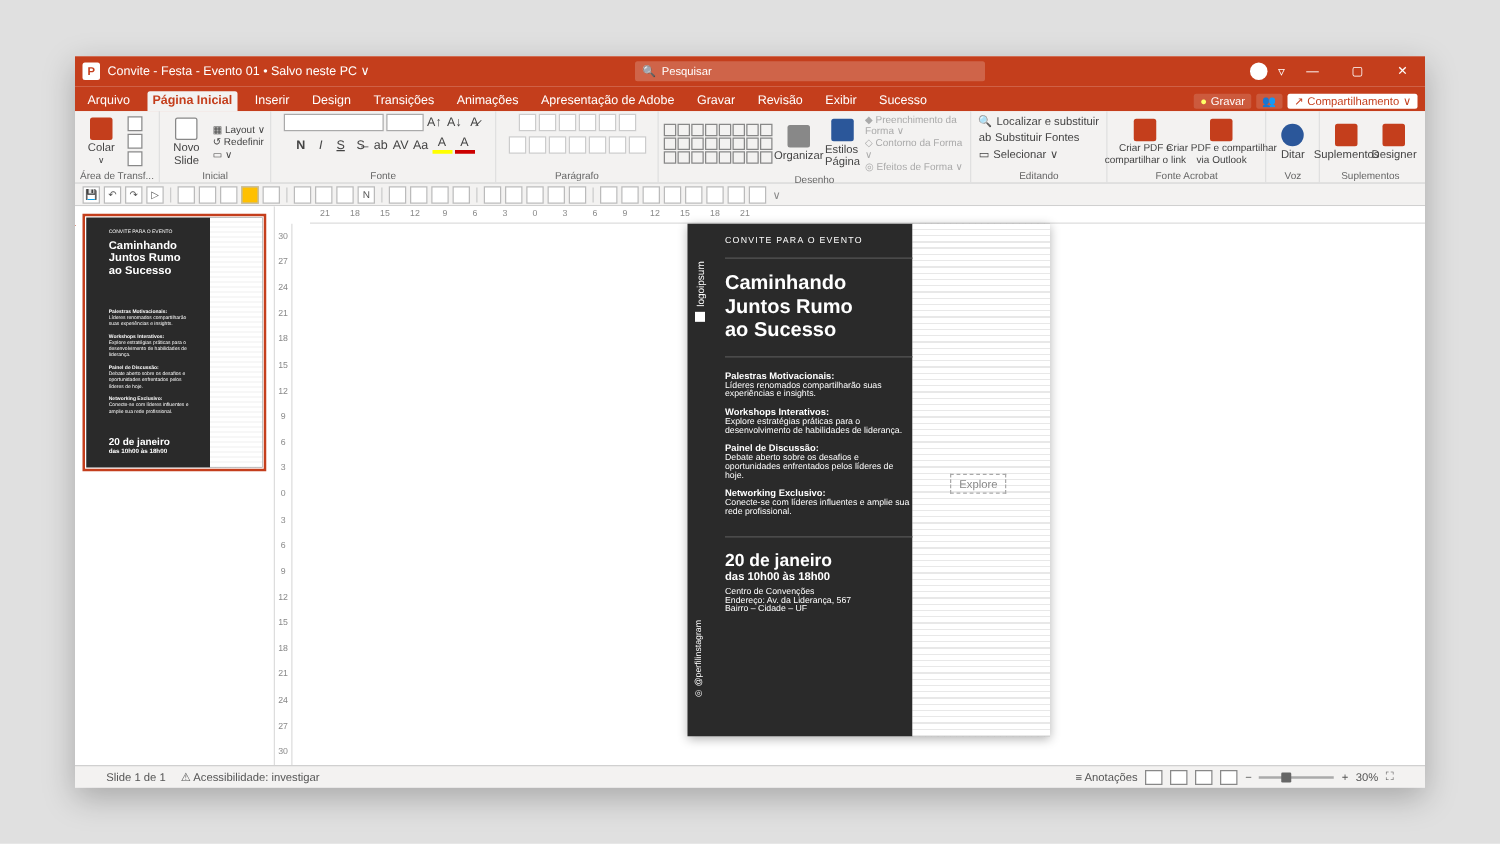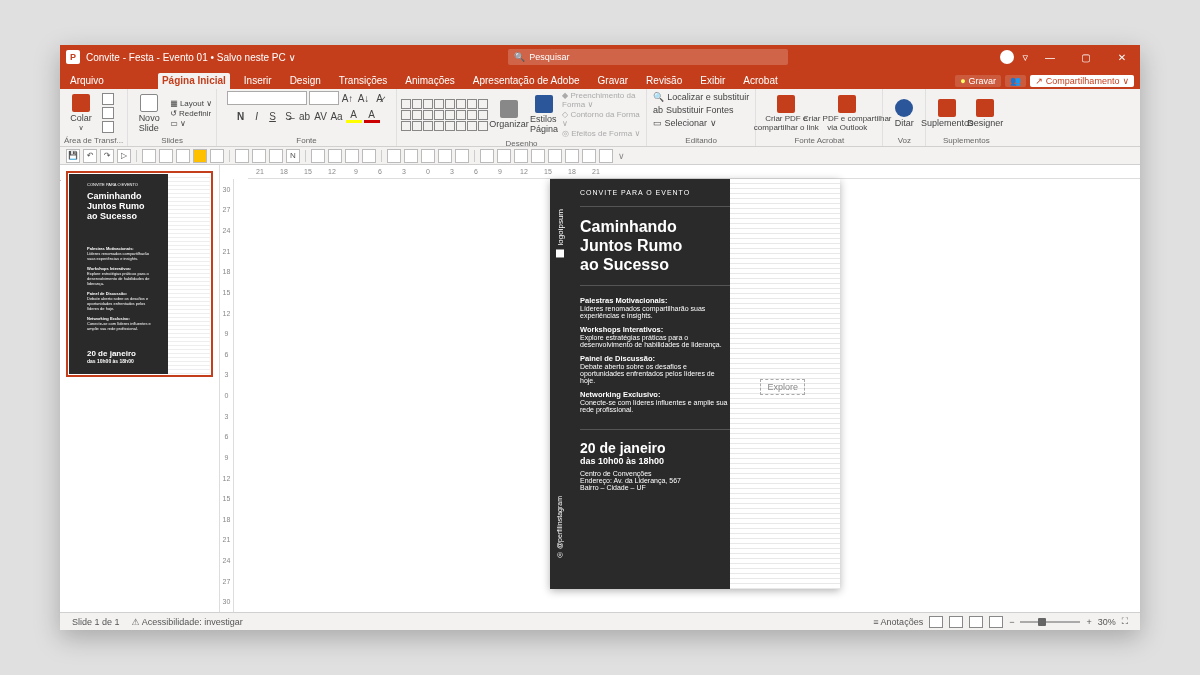--- a/index.html
+++ b/index.html
@@ -10,21 +10,21 @@
   .titlebar .left { display: flex; align-items: center; gap: 6px; padding-left: 6px; }
   .titlebar .app-icon { width: 14px; height: 14px; background: #fff; border-radius: 2px; color:#c43e1c; font-size:9px; font-weight:bold; display:flex; align-items:center; justify-content:center;}
   .titlebar .center { flex:1; display:flex; justify-content:center; }
   .searchbox { width: 280px; height: 16px; background: rgba(255,255,255,.2); border-radius:2px; display:flex; align-items:center; padding:0 6px; gap:4px; font-size:9px; color:#fff;}
   .titlebar .right { display:flex; align-items:center; gap:8px; padding-right:4px; }
   .avatar { width:14px; height:14px; border-radius:50%; background:#fff;}
   .winbtn { width:28px; height:24px; display:flex; align-items:center; justify-content:center; color:#fff; font-size:10px;}
   
   .menu { height:20px; background:#c43e1c; display:flex; align-items:flex-end; padding:0 6px; gap:10px; font-size:10px; color:#fff;}
   .menu .tab { padding:2px 4px 3px; cursor:default;}
-  .menu .tab.active { background:#f3f2f1; color:#c43e1c; border-radius:2px 2px 0 0; font-weight:600;margin-left:40px;}
+  .menu .tab.active { background:#f3f2f1; color:#c43e1c; border-radius:2px 2px 0 0; font-weight:600;}
   .menu .tools { margin-left:auto; display:flex; gap:4px; align-items:center; padding-bottom:2px;}
   .menu .pill { background:rgba(255,255,255,.15); padding:1px 5px; border-radius:2px; font-size:9px; display:flex; align-items:center; gap:3px;}
   
   .ribbon { height:58px; background:#f3f2f1; border-bottom:1px solid #d0d0d0; display:flex; font-size:9px; color:#444; }
   .group { border-right:1px solid #e0e0e0; display:flex; flex-direction:column; padding:2px 4px 0; }
   .group .body { flex:1; display:flex; align-items:center; gap:4px; }
   .group .label { text-align:center; font-size:8px; color:#666; padding:1px 0;}
   .bigbtn { display:flex; flex-direction:column; align-items:center; justify-content:center; width:34px; height:40px; gap:1px;}
   .bigbtn .ic { width:18px; height:18px; background:#c43e1c; border-radius:2px;}
   .bigbtn .ic.blue { background:#2b579a;}
@@ -66,21 +66,21 @@
   .sec { border-bottom:1px solid #555; padding:10px 0;}
   .sec.last{ border-bottom:none;}
   .eyebrow{ font-size:7px; letter-spacing:1px;}
   .h1{ font-size:16px; font-weight:bold; line-height:1.2;}
   .item{ font-size:7px; margin-bottom:6px;}
   .item b{ display:block; font-size:7.5px;}
   .date{ font-size:14px; font-weight:bold;}
   .time{ font-size:9px; font-weight:bold;}
   .loc{ font-size:7px; margin-top:4px;}
   
-  .status { height:18px; background:#f3f2f1; border-top:1px solid #d0d0d0; display:flex; align-items:center; font-size:9px; color:#555; padding:0 12px; gap:12px;}
+  .status { height:18px; background:#f3f2f1; border-top:1px solid #d0d0d0; display:flex; align-items:center; font-size:9px; color:#555; padding:0 25px; gap:12px;}
   .status .right{ margin-left:auto; display:flex; align-items:center; gap:6px;}
   .vbtn{ width:14px; height:12px; border:1px solid #888; background:#fff;}
   .zoom-slider{ width:60px; height:2px; background:#aaa; position:relative;}
   .zoom-slider::after{ content:""; position:absolute; left:18px; top:-3px; width:8px; height:8px; background:#666; border-radius:1px;}
 </style>
 </head>
 <body>
 
 <div class="window">
 
@@ -108,21 +108,21 @@
     <span class="tab">Arquivo</span>
     <span class="tab active">Página Inicial</span>
     <span class="tab">Inserir</span>
     <span class="tab">Design</span>
     <span class="tab">Transições</span>
     <span class="tab">Animações</span>
     <span class="tab">Apresentação de Adobe</span>
     <span class="tab">Gravar</span>
     <span class="tab">Revisão</span>
     <span class="tab">Exibir</span>
-    <span class="tab">Acrobat</span>
+    <span class="tab">Sucesso</span>
     <div class="tools">
       <div class="pill">
           <span style="color:#ff6;">●</span>
           <span>Gravar</span>
         </div>
       <div class="pill">👥</div>
       <div class="pill" style="background:#fff;color:#c43e1c;">↗ <span>Compartilhamento</span> ∨</div>
     </div>
   </div>
 
@@ -139,30 +139,30 @@
           <div class="sq"></div>
           <div class="sq"></div>
         </div>
       </div>
       <div class="label">Área de Transf...</div>
     </div>
     <div class="group">
       <div class="body">
         <div class="bigbtn">
             <div class="ic" style="background:#fff;border:1px solid #888;"></div>
-            <span style="white-space:pre;">Novo
+            <span style="white-space:pre;text-align:center;">Novo
 Slide</span>
           </div>
         <div style="display:flex;flex-direction:column;gap:1px;font-size:8px;">
           <span>▦ <span>Layout</span> ∨</span>
           <span>↺ <span>Redefinir</span></span>
           <span>▭ ∨</span>
         </div>
       </div>
-      <div class="label">Slides</div>
+      <div class="label">Inicial</div>
     </div>
     <div class="group" style="width:180px;">
       <div class="body fontstack">
         <div class="fontrow">
           <div style="width:80px;height:14px;border:1px solid #aaa;background:#fff;"></div>
           <div style="width:30px;height:14px;border:1px solid #aaa;background:#fff;"></div>
           <span class="fbtn">A↑</span>
           <span class="fbtn">A↓</span>
           <span class="fbtn">A̷</span>
         </div>
@@ -178,20 +178,42 @@
             </span>
           <span class="fbtn">S̶</span>
           <span class="fbtn">ab</span>
           <span class="fbtn">AV</span>
           <span class="fbtn">Aa</span>
           <span class="colorbtn" style="border-bottom-color:#ff0;">A</span>
           <span class="colorbtn">A</span>
         </div>
       </div>
       <div class="label">Fonte</div>
+    </div>
+    <div class="group" style="width:130px;">
+      <div class="body fontstack">
+        <div class="pararow">
+          <span class="pbtn"></span>
+          <span class="pbtn"></span>
+          <span class="pbtn"></span>
+          <span class="pbtn"></span>
+          <span class="pbtn"></span>
+          <span class="pbtn"></span>
+        </div>
+        <div class="pararow">
+          <span class="pbtn"></span>
+          <span class="pbtn"></span>
+          <span class="pbtn"></span>
+          <span class="pbtn"></span>
+          <span class="pbtn"></span>
+          <span class="pbtn"></span>
+          <span class="pbtn"></span>
+        </div>
+      </div>
+      <div class="label">Parágrafo</div>
     </div>
     <div class="group" style="width:250px;">
       <div class="body">
         <div class="shapesgrid">
           <span></span>
             <span></span>
             <span></span>
             <span></span>
             <span></span>
             <span></span>

